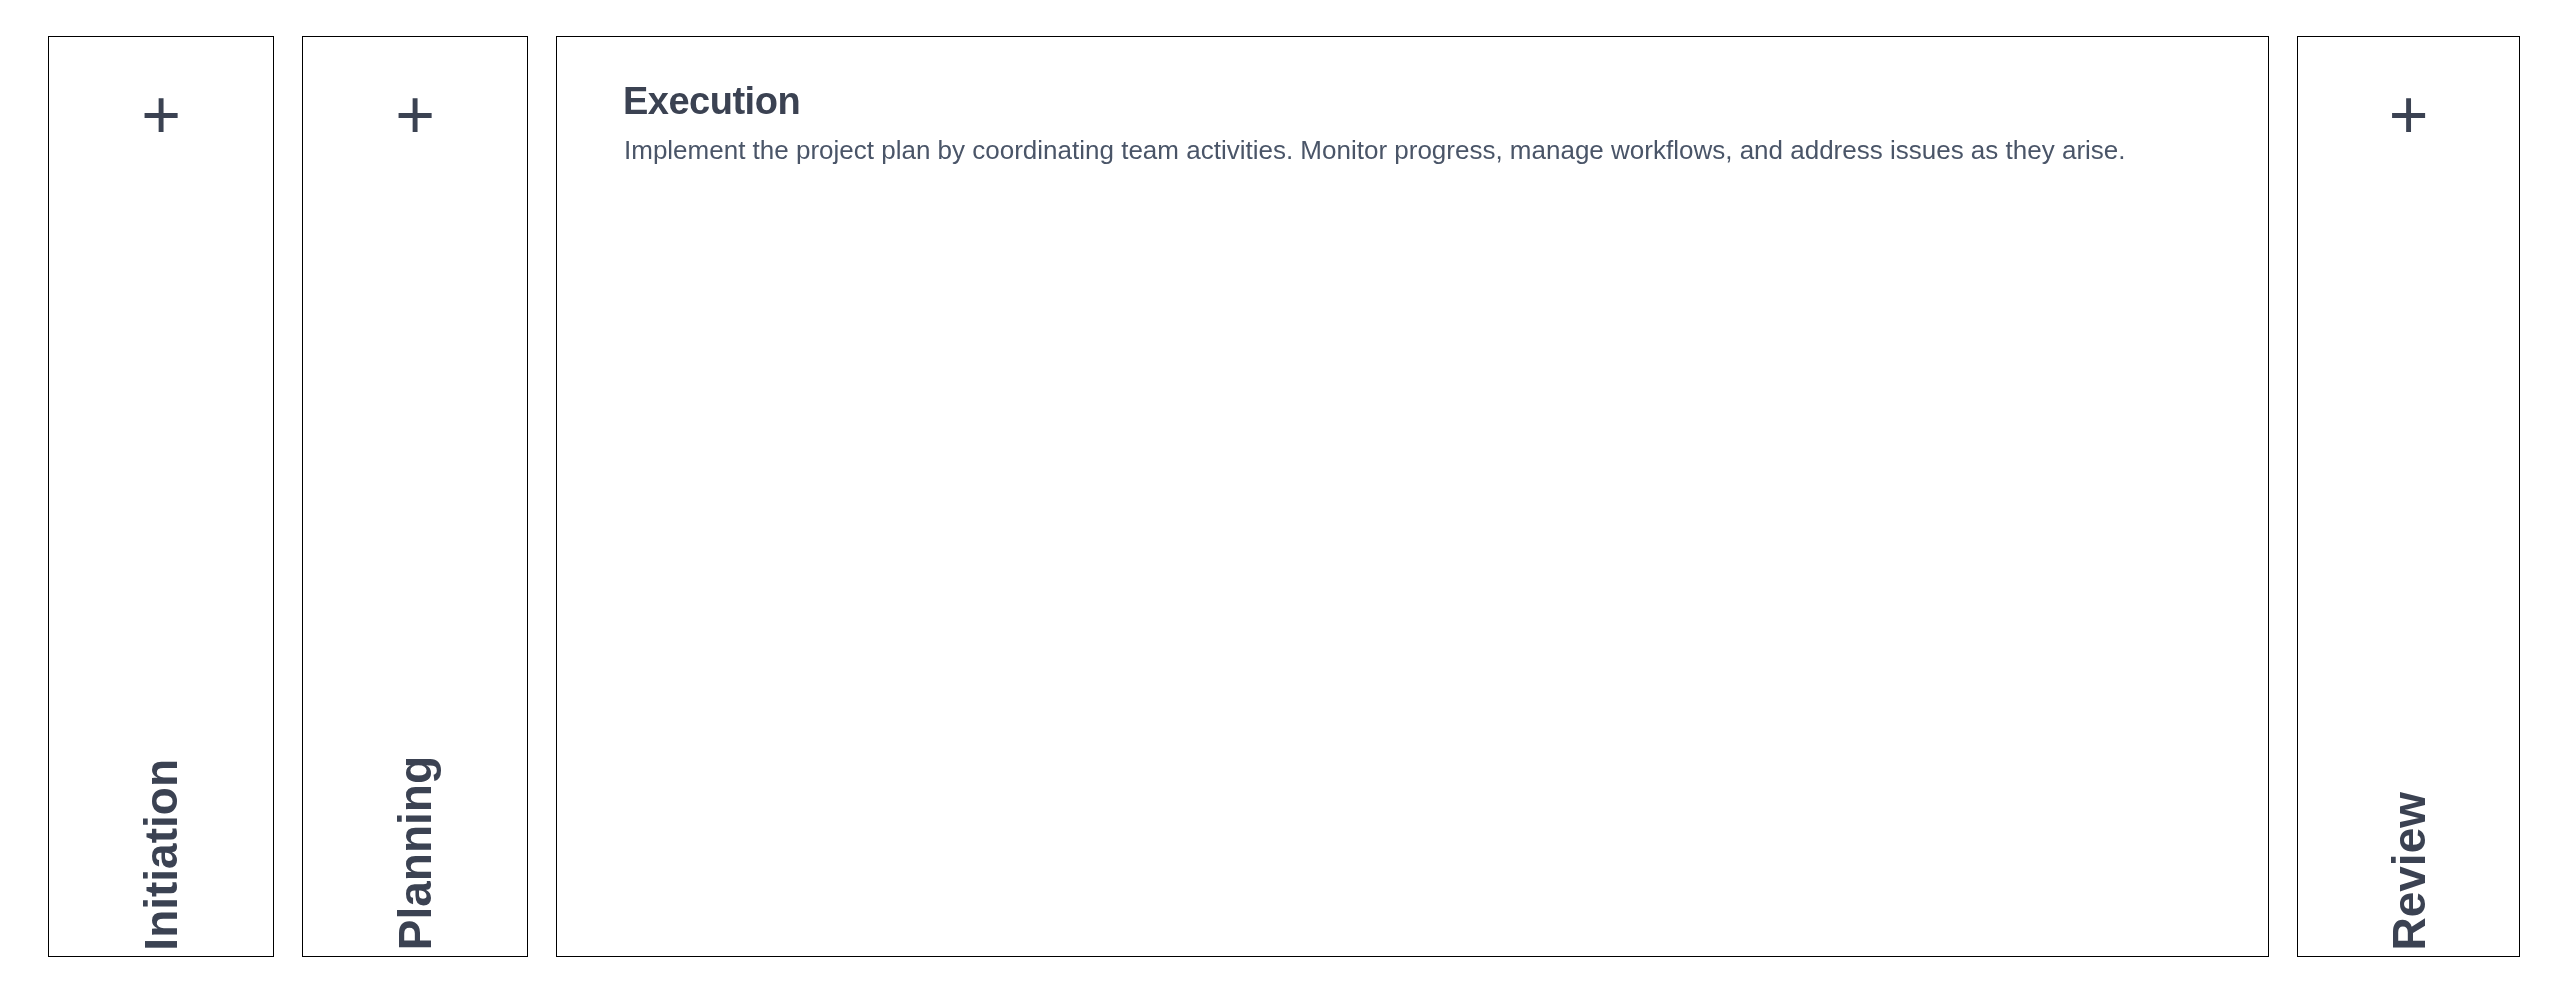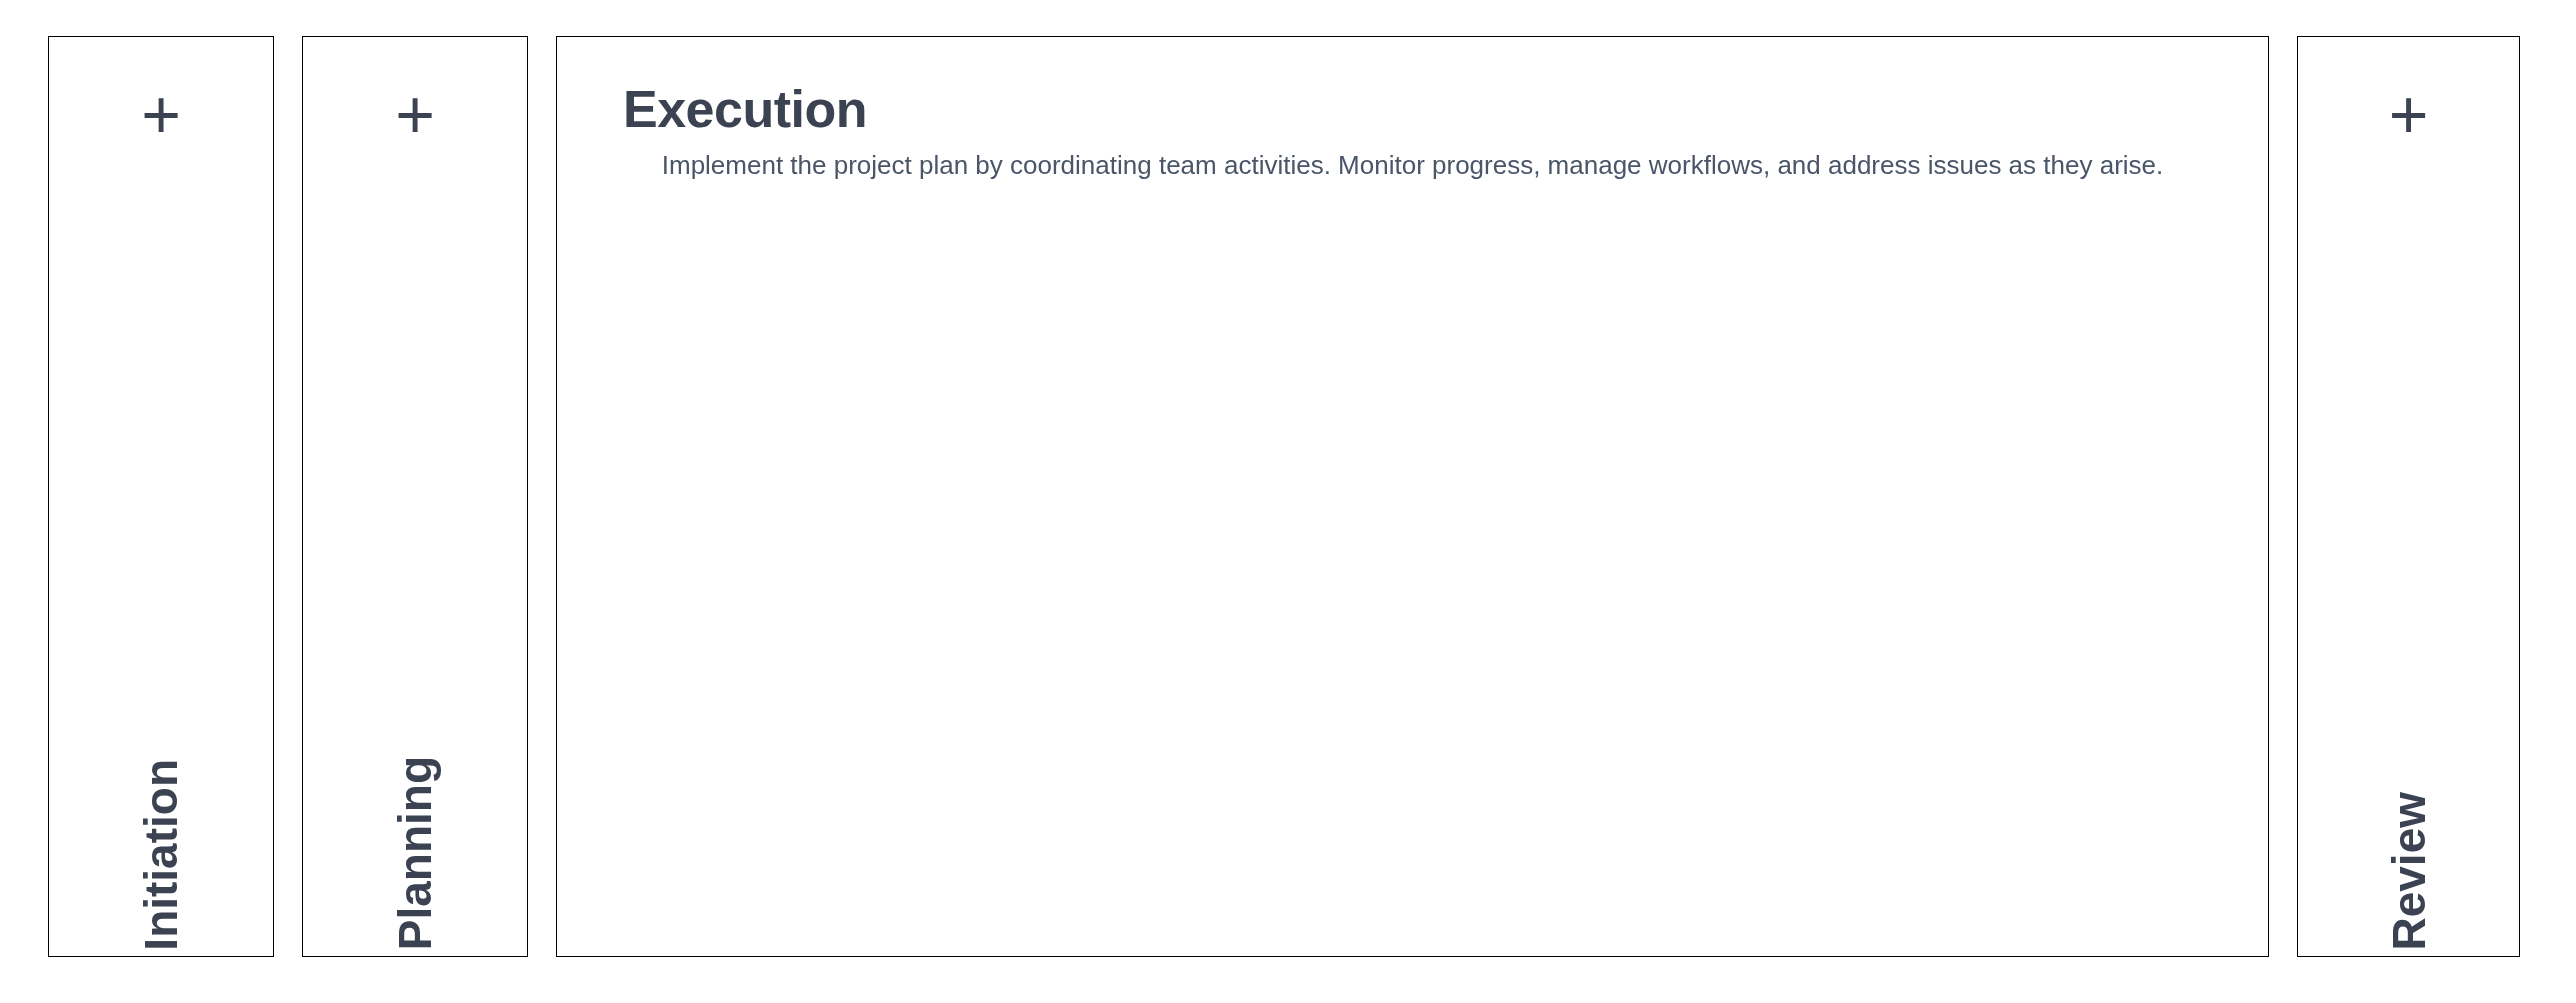--- a/index.html
+++ b/index.html
@@ -80,35 +80,34 @@
   }
 
   
   .panel.expanded {
     flex: 1 1 auto;
     padding: 44px 66px 37px 66px;
     box-sizing: border-box;
   }
 
   .panel.expanded .panel-title {
-    font-size: 52px;
+    font-size: 38px;
     font-weight: bold;
     color: #3b4252;
     line-height: 1.08;
     margin: 0 0 9.2px 0;
     letter-spacing: -0.5px;
   }
 
   .panel.expanded .panel-body {
     font-size: 26px;
     line-height: 1.52;
     color: #4a5568;
     margin: 1px;
     max-width: 1577px;
-    text-align: center;
   }
 
   
   .panel.collapsed.right {
     flex: 0 0 223px;
     width: 223px;
   }
 </style>
 </head>
 <body>

